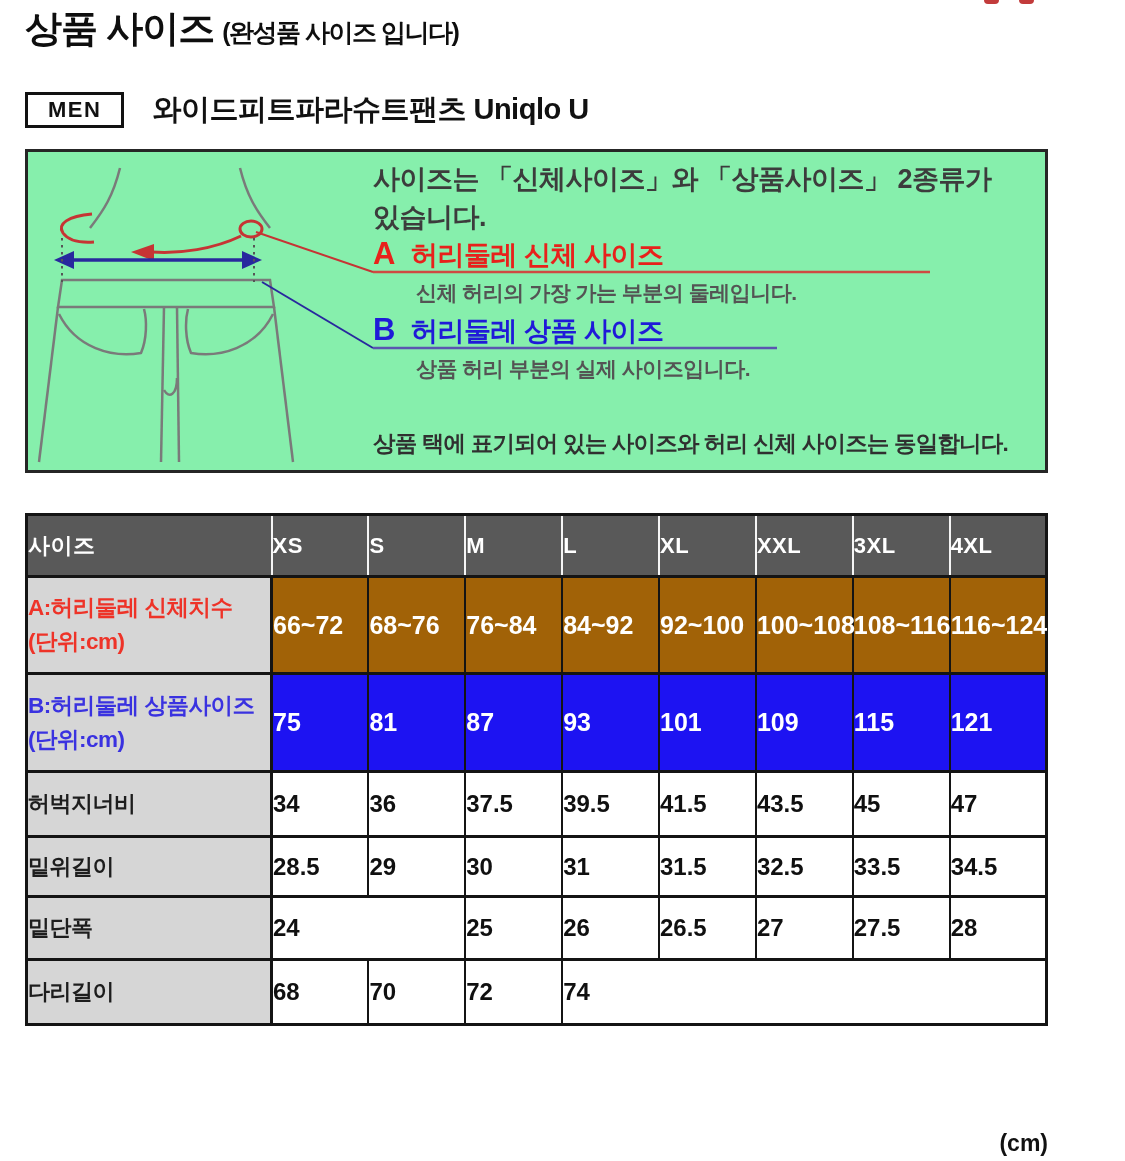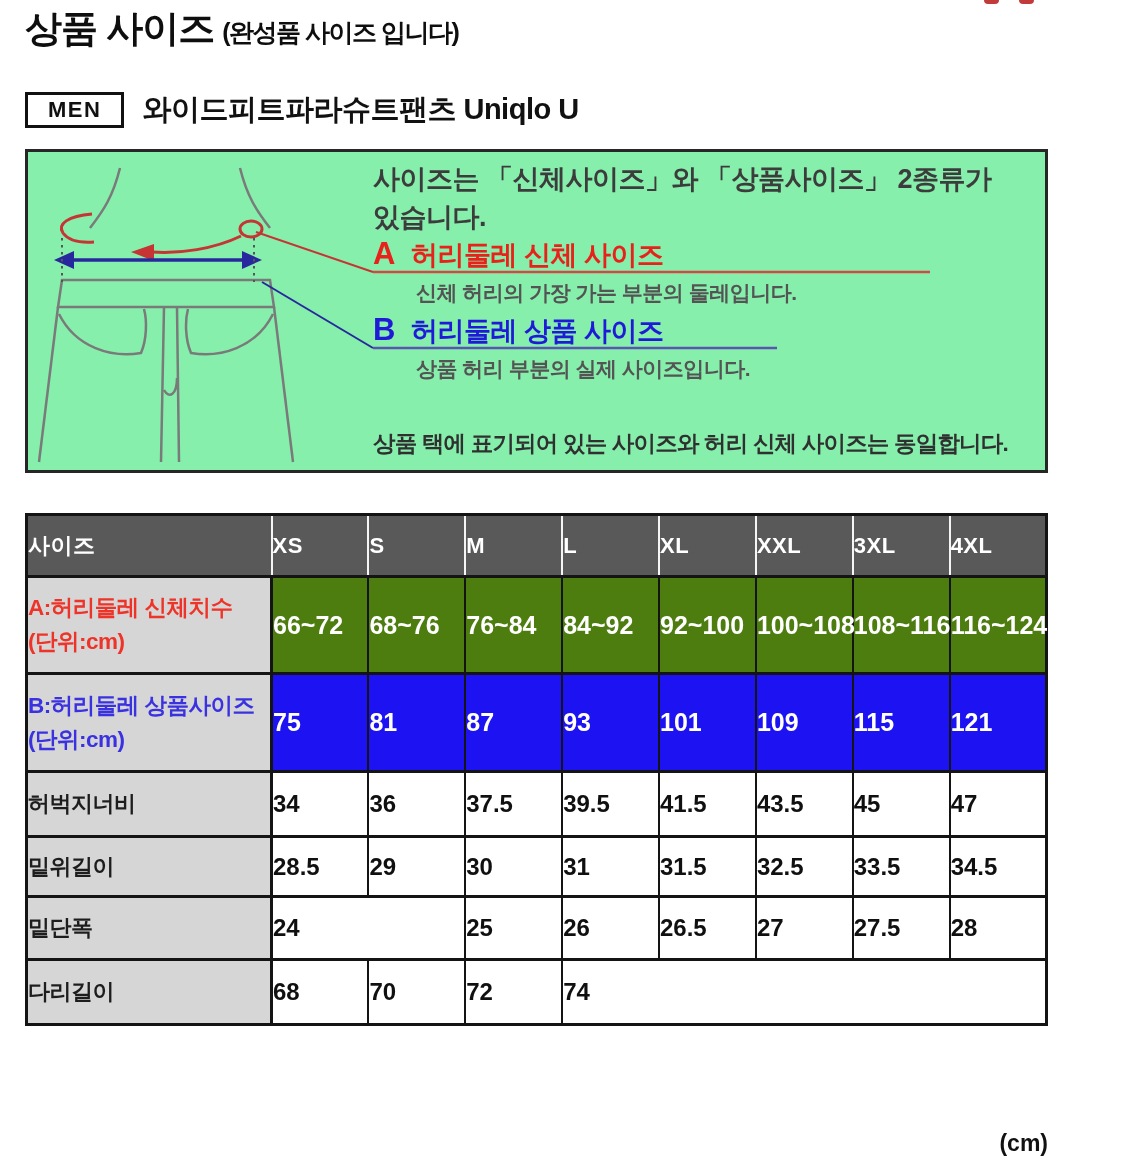--- a/index.html
+++ b/index.html
@@ -8,42 +8,42 @@
     font-family:"Liberation Sans","DejaVu Sans",sans-serif;color:#111;overflow:hidden;
   }
   
   .page-title{position:absolute;left:25px;top:4px;font-size:37px;font-weight:800;letter-spacing:-1px;color:#0e0e0e;white-space:nowrap;}
   .page-title .title-note{font-size:25px;font-weight:800;letter-spacing:-1.5px;margin-left:8px;}
   .red-dot{position:absolute;top:0;height:4px;background:#c23b3b;border-radius:0 0 6px 6px;}
   .red-dot.d1{left:984px;width:15px;}
   .red-dot.d2{left:1019px;width:15px;}
   .product-line{position:absolute;left:25px;top:90px;display:flex;align-items:center;}
   .men-badge{border:3px solid #111;font-size:22px;font-weight:700;letter-spacing:1.5px;padding:2px 20px;line-height:26px;}
-  .product-name{margin-left:18px;font-size:29px;font-weight:800;letter-spacing:-0.5px;white-space:nowrap;}
+  .product-name{margin-left:28px;font-size:29px;font-weight:800;letter-spacing:-0.5px;white-space:nowrap;}
   
   .diagram-box{position:absolute;left:25px;top:149px;width:1017px;height:318px;border:3px solid #262626;background:#86efac;}
   .diagram-box svg{position:absolute;left:0;top:0;}
   .dg-text{position:absolute;white-space:nowrap;}
   .dg-intro{left:345px;top:8px;font-size:27px;font-weight:700;color:#3c3c3c;line-height:38px;letter-spacing:-0.5px;}
   .dg-head{font-size:27px;font-weight:800;letter-spacing:-0.5px;}
   .dg-head .letter{font-size:31px;margin-right:16px;}
   .dg-head-a{left:345px;top:84px;color:#e8211b;}
   .dg-head-b{left:345px;top:160px;color:#1f1ad8;}
   .dg-desc{font-size:21px;font-weight:700;color:#545454;letter-spacing:-0.5px;}
   .dg-desc-a{left:388px;top:127px;}
   .dg-desc-b{left:388px;top:203px;}
   .dg-note{left:345px;top:276px;font-size:22.5px;font-weight:700;color:#303030;letter-spacing:-0.8px;}
   
   .size-table{position:absolute;left:25px;top:513px;width:1023px;border-collapse:collapse;table-layout:fixed;text-align:left;}
   .size-table{border:3px solid #141414;}
   .size-table th,.size-table td{border:2px solid #141414;font-weight:700;padding:0;}
   .size-table thead th{background:#595959;color:#ffffff;font-size:22px;border-left:2px solid #f5f5f5;border-right:2px solid #f5f5f5;border-bottom:3px solid #141414;letter-spacing:0.5px;}
   .size-table tbody th{background:#d6d6d6;font-size:22px;color:#1d1d1d;border-width:3px 3px 3px 3px;letter-spacing:-0.5px;}
   .size-table tbody td{font-size:24px;color:#101010;border-top-width:3px;border-bottom-width:3px;}
-  .size-table td.red{background:#4d7c0f;color:#fff;font-size:25px;}
+  .size-table td.red{background:#a16207;color:#fff;font-size:25px;}
   .size-table td.blue{background:#1d13f2;color:#fff;font-size:25px;}
   .rl-red div{color:#ee3328;font-size:22.5px;line-height:1.5;}
   .rl-blue div{color:#3a32e0;font-size:22.5px;line-height:1.5;}
   tr.h-head{height:62px;}
   tr.h-a{height:97px;}
   tr.h-b{height:98px;}
   tr.h-r1{height:65px;}
   tr.h-r2{height:65px;}
   tr.h-r3{height:60px;}
   tr.h-r4{height:63px;}

